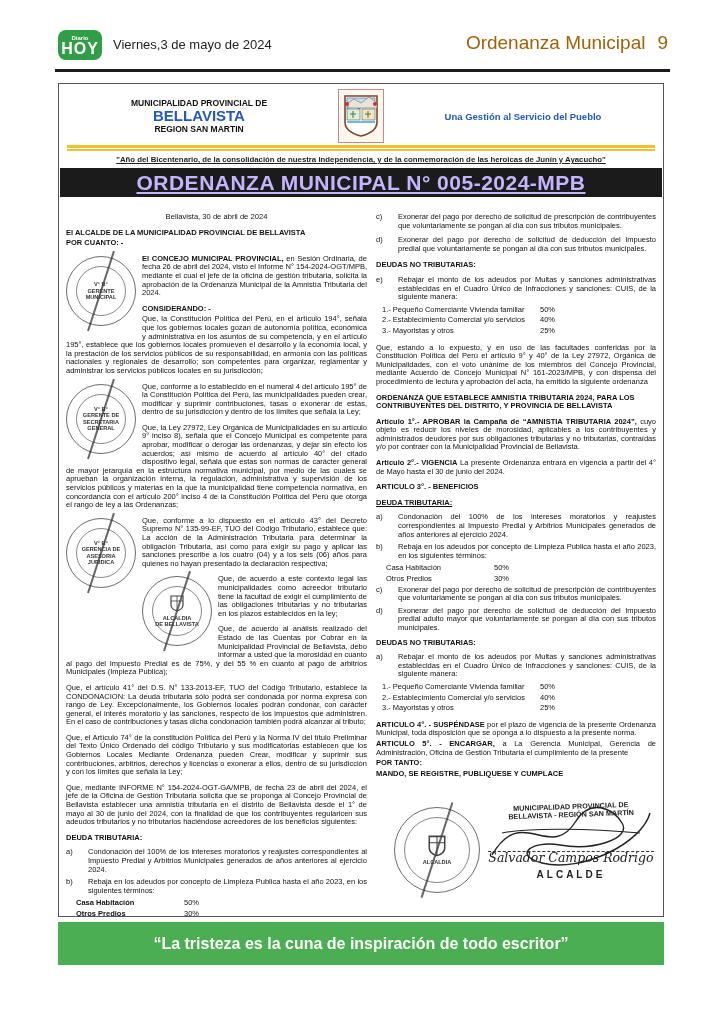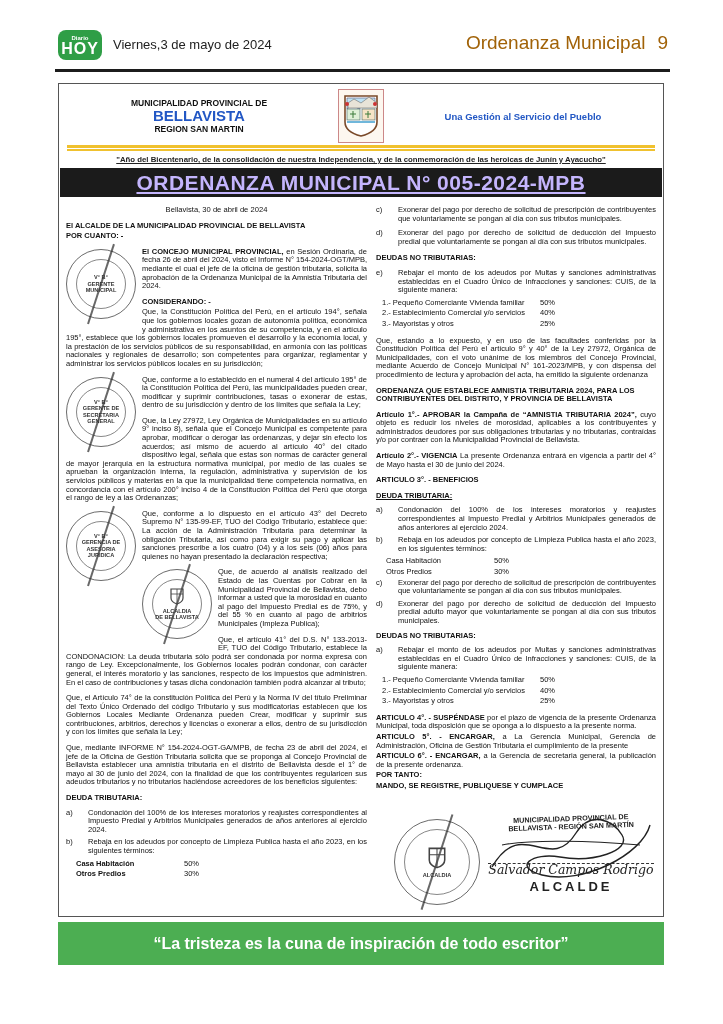--- a/index.html
+++ b/index.html
@@ -24,21 +24,21 @@
   .mh-left .l2{font-size:15px;font-weight:bold;color:#2257c4;line-height:16px;}
   .mh-left .l3{font-size:8.5px;font-weight:bold;}
   .coat{width:44px;height:52px;margin:0 auto;border:1px solid #c88;background:#fdf7ef;
         display:flex;align-items:center;justify-content:center;}
   .mh-right{text-align:center;font-size:9.5px;font-weight:bold;color:#2257c4;}
   .gold{height:2.5px;background:#f0c12e;margin:1px 8px 0 8px;}
   .motto{text-align:center;font-size:7.8px;font-weight:bold;text-decoration:underline;margin-top:4px;color:#222;}
   .banner{background:#1b1b1b;margin:4px 1px 0 1px;height:29px;display:flex;align-items:center;justify-content:center;}
   .banner span{color:#c4b5fd;font-size:21px;font-weight:bold;text-decoration:underline;letter-spacing:.5px;}
   
-  .columns{display:flex;gap:9px;padding:9px 7px 0 7px;}
+  .columns{display:flex;gap:9px;padding:16px 7px 0 7px;}
   .col{font-size:7.5px;line-height:8.6px;text-align:justify;}
   .col-left{width:302px;}
   .col-right{width:281px;}
   .col p{margin:0 0 7px 0;}
   .col p.tight{margin-bottom:2px;}
   .dateline{text-align:center;font-size:7.6px;margin:0 0 1px 0;}
   .b{font-weight:bold;}
   .hd{font-weight:bold;margin:2px 0 6px 0;}
   .hd-u{font-weight:bold;text-decoration:underline;margin:2px 0 6px 0;}
   .li{display:flex;margin:0 0 4px 0;}
@@ -65,21 +65,21 @@
   .sig-stamp{position:absolute;left:18px;top:22px;width:84px;height:84px;}
   .sig-stamp .stamp{width:84px;height:84px;}
   .sig-stamp .stamp::after{left:41px;height:100px;}
   .sig-head{position:absolute;left:110px;top:18px;width:170px;text-align:center;
             font-size:7.2px;font-weight:bold;color:#222;transform:rotate(-2deg);line-height:8.4px;}
   .sig-svg{position:absolute;left:96px;top:8px;}
   .sig-name{position:absolute;left:112px;top:66px;width:166px;text-align:center;
             border-top:1.3px dashed #333;padding-top:2px;
             font-family:"DejaVu Serif", serif;font-style:italic;font-size:12.5px;color:#222;}
   .sig-role{position:absolute;left:112px;top:86px;width:166px;text-align:center;
-            font-size:13px;letter-spacing:3px;color:#222;font-weight:bold;}
+            font-size:10px;letter-spacing:3px;color:#222;font-weight:bold;}
   
   .footer-quote{position:absolute;top:922px;left:58px;width:606px;height:43px;background:#4cae52;
                 display:flex;align-items:center;justify-content:center;}
   .footer-quote span{color:#fff;font-size:16px;font-weight:bold;}
 </style>
 </head>
 <body>
 
 <div class="page">
 
@@ -174,20 +174,21 @@
               <svg width="14" height="17" viewBox="0 0 14 17">
                   <path d="M1 1 h12 v9 q0 4 -6 6 q-6 -2 -6 -6 Z" fill="none" stroke="#444" stroke-width="1.2"></path>
                   <path d="M1 6 h12 M7 1 v15" stroke="#444" stroke-width="0.8"></path>
                 </svg>
             </span>
             <span class="sl">ALCALDIA</span>
             <span class="sl">DE BELLAVISTA</span>
           </span>
         </span>
 
+        <p>Que, de acuerdo a este contexto legal las municipalidades como acreedor tributario tiene la facultad de exigir el cumplimiento de las obligaciones tributarias y no tributarias en los plazos establecidos en la ley;</p>
         <p>Que, de acuerdo al análisis realizado del Estado de las Cuentas por Cobrar en la Municipalidad Provincial de Bellavista, debo informar a usted que la morosidad en cuanto al pago del Impuesto Predial es de 75%, y del 55 % en cuanto al pago de arbitrios Municipales (Impleza Publica);</p>
         <p>Que, el artículo 41° del D.S. N° 133-2013-EF, TUO del Código Tributario, establece la CONDONACION: La deuda tributaria sólo podrá ser condonada por norma expresa con rango de Ley. Excepcionalmente, los Gobiernos locales podrán condonar, con carácter general, el interés moratorio y las sanciones, respecto de los impuestos que administren. En el caso de contribuciones y tasas dicha condonación también podrá alcanzar al tributo;</p>
         <p>Que, el Artículo 74° de la constitución Política del Perú y la Norma IV del título Preliminar del Texto Único Ordenado del código Tributario y sus modificatorias establecen que los Gobiernos Locales Mediante Ordenanza pueden Crear, modificar y suprimir sus contribuciones, arbitrios, derechos y licencias o exonerar a ellos, dentro de su jurisdicción y con los límites que señala la Ley;</p>
         <p>Que, mediante INFORME N° 154-2024-OGT-GA/MPB, de fecha 23 de abril del 2024, el jefe de la Oficina de Gestión Tributaria solicita que se proponga al Concejo Provincial de Bellavista establecer una amnistía tributaria en el distrito de Bellavista desde el 1° de mayo al 30 de junio del 2024, con la finalidad de que los contribuyentes regularicen sus adeudos tributarios y no tributarios haciéndose acreedores de los beneficios siguientes:</p>
 
         <div class="hd">DEUDA TRIBUTARIA:</div>
         <div class="li">
           <span class="lab">a)</span>
           <span class="tx">Condonación del 100% de los intereses moratorios y reajustes correspondientes al Impuesto Predial y Arbitrios Municipales generados de años anteriores al ejercicio 2024.</span>
         </div>
@@ -275,21 +276,20 @@
             <span class="cl">2.- Establecimiento Comercial y/o servicios</span>
             <span>40%</span>
           </div>
         <div class="cuis" style="margin-bottom:8px">
             <span class="cl">3.- Mayoristas y otros</span>
             <span>25%</span>
           </div>
 
         <p class="tight"><span class="b">ARTICULO 4°. - SUSPÉNDASE</span><span> por el plazo de vigencia de la presente Ordenanza Municipal, toda disposición que se oponga a lo dispuesto a la presente norma.</span></p>
         <p class="tight"><span class="b">ARTICULO 5°. - ENCARGAR,</span><span> a La Gerencia Municipal, Gerencia de Administración, Oficina de Gestión Tributaria el cumplimiento de la presente</span></p>
-        <p class="tight"><span class="b">ARTICULO 6°. - ENCARGAR,</span><span> a la Gerencia de secretaria general, la publicación de la presente ordenanza.</span></p>
         <p class="b tight">POR TANTO:</p>
         <p class="b">MANDO, SE REGISTRE, PUBLIQUESE Y CUMPLACE</p>
 
         <div class="sig-area">
           <div class="sig-stamp">
             <span class="stamp">
               <span class="shield">
                 <svg width="18" height="22" viewBox="0 0 14 17">
                     <path d="M1 1 h12 v9 q0 4 -6 6 q-6 -2 -6 -6 Z" fill="none" stroke="#444" stroke-width="1.2"></path>
                     <path d="M1 6 h12 M7 1 v15" stroke="#444" stroke-width="0.8"></path>

